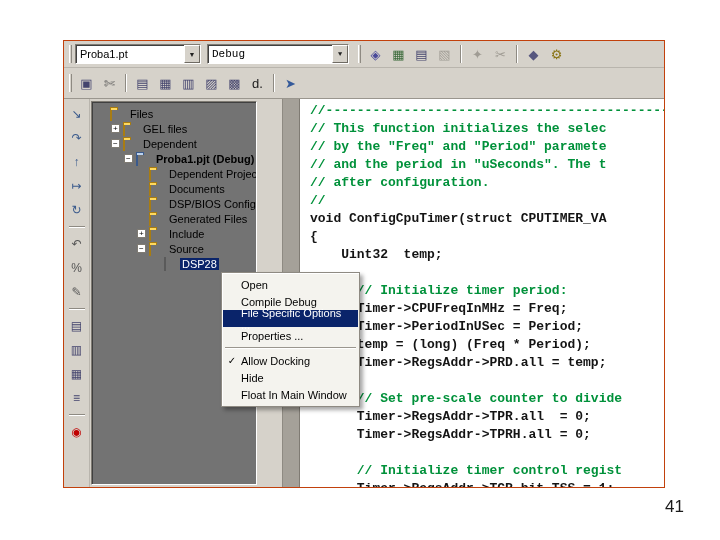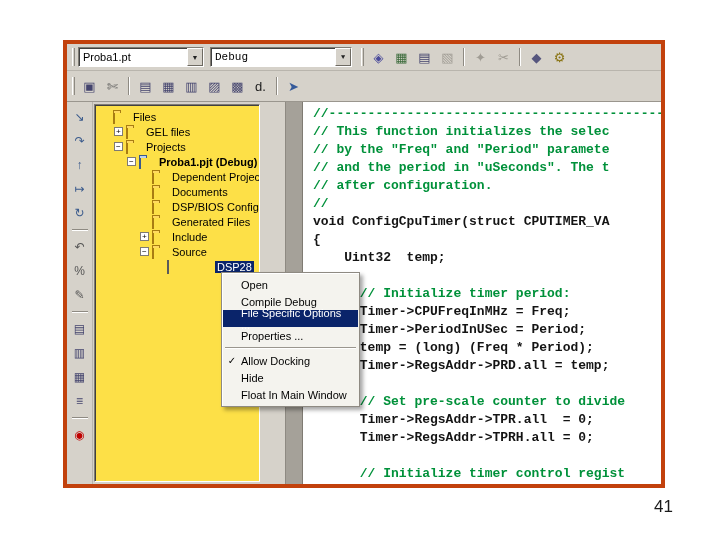--- a/index.html
+++ b/index.html
@@ -5,21 +5,21 @@
   * { box-sizing: border-box; }
   html,body { margin:0; padding:0; }
   body {
     width:720px; height:540px; position:relative; background:#ffffff;
     font-family:"Liberation Sans", sans-serif; overflow:hidden;
   }
 
   
   .app-window {
     position:absolute; left:63px; top:40px; width:602px; height:448px;
-    background:#d6d2ca; border:4px solid #c2410c;
+    background:#d6d2ca; border:1px solid #c2410c;
     display:flex; flex-direction:column;
   }
 
   
   .toolbar { display:flex; align-items:center; padding:2px 2px; }
   .toolbar-top { height:27px; border-bottom:1px solid #b9b5ad; }
   .toolbar-second { height:31px; border-bottom:1px solid #9a968e; }
 
   .grip {
     width:3px; height:18px; margin:0 3px;
@@ -62,21 +62,21 @@
     align-items:center; padding-top:3px;
   }
   .left-toolbar .tb-icon { width:20px; height:20px; margin:2px 0; font-size:12px; }
   .left-toolbar .tb-sep {
     width:16px; height:2px; margin:4px 0; border:none;
     border-top:1px solid #8e8a82; border-bottom:1px solid #ffffff;
   }
 
   .tree-panel {
     position:absolute; left:27px; top:2px; bottom:2px; width:166px;
-    background:#fde047; overflow:hidden;
+    background:#737373; overflow:hidden;
     border-top:1px solid #7f7b73; border-left:1px solid #7f7b73;
     border-right:1px solid #ffffff; border-bottom:1px solid #ffffff;
     box-shadow: inset 1px 1px 0 #404040;
     padding-top:4px; font-size:11px;
   }
   .tree-row { display:flex; align-items:center; height:15px; white-space:nowrap; }
   .tree-spacer { flex:0 0 auto; }
   .tree-exp {
     flex:0 0 auto; width:9px; height:9px; margin-right:3px;
     border:1px solid #7f7b73; background:#fff; color:#000;
@@ -92,21 +92,21 @@
     background:#ffd95e; border:1px solid #a87c12; border-bottom:none;
   }
   .ico-folder-open { background:#ffe9a0; }
   .ico-project { background:#bcd3ef; border-color:#3a5a8c; }
   .ico-project::before { background:#bcd3ef; border-color:#3a5a8c; }
   .ico-file {
     width:9px; height:11px; margin-left:2px; background:#ffffff; border:1px solid #5a5a5a;
   }
   .tree-label { padding:0 2px; color:#000; }
   .tree-label.bold { font-weight:bold; }
-  .tree-label.sel { background:#0a246a; color:#ffffff;margin-left:32px; }
+  .tree-label.sel { background:#0a246a; color:#ffffff; }
 
   .selection-margin {
     position:absolute; left:218px; top:0; bottom:0; width:18px;
     background:#a5a199; border-left:1px solid #8e8a82; border-right:1px solid #7f7b73;
   }
 
   .code-editor {
     position:absolute; left:236px; top:0; right:0; bottom:0;
     background:#ffffff; overflow:hidden;
     padding:3px 0 0 10px;
@@ -122,21 +122,21 @@
     background:#f4f3ee; border:1px solid #8e8a82;
     box-shadow: 1px 1px 0 #ffffff inset, 3px 3px 4px rgba(0,0,0,0.35);
     padding:3px 1px; font-size:11px; z-index:10;
   }
   .menu-item { display:flex; align-items:center; height:17px; color:#000; padding-right:6px; }
   .menu-item.hl { background:#0a246a; color:#ffffff; }
   .menu-check { width:18px; text-align:center; font-size:10px; flex:0 0 auto; }
   .menu-sep { height:0; border-top:1px solid #9a968e; border-bottom:1px solid #ffffff; margin:3px 2px; }
 
   .page-number {
-    position:absolute; right:47px; bottom:23px;
+    position:absolute; right:36px; bottom:23px;
     font-size:17px; color:#1a1a1a;text-align:center;
   }
 </style>
 </head>
 <body>
 
 <div class="app-window">
 
   <div class="toolbar toolbar-top">
     <div class="grip"></div>
@@ -211,21 +211,21 @@
           <div class="tree-row">
             <span class="tree-spacer" style="width: 19px;"></span>
             <span class="tree-exp">+</span>
             <span class="tree-ico"><span class="ico-folder"></span></span>
             <span class="tree-label">GEL files</span>
           </div>
           <div class="tree-row">
             <span class="tree-spacer" style="width: 19px;"></span>
             <span class="tree-exp">−</span>
             <span class="tree-ico"><span class="ico-folder"></span></span>
-            <span class="tree-label">Projects</span>
+            <span class="tree-label">Dependent</span>
           </div>
           <div class="tree-row">
             <span class="tree-spacer" style="width: 32px;"></span>
             <span class="tree-exp">−</span>
             <span class="tree-ico"><span class="ico-project"></span></span>
             <span class="tree-label bold">Proba1.pjt (Debug)</span>
           </div>
           <div class="tree-row">
             <span class="tree-spacer" style="width: 45px;"></span>
             <span class="tree-exp-ph"></span>

